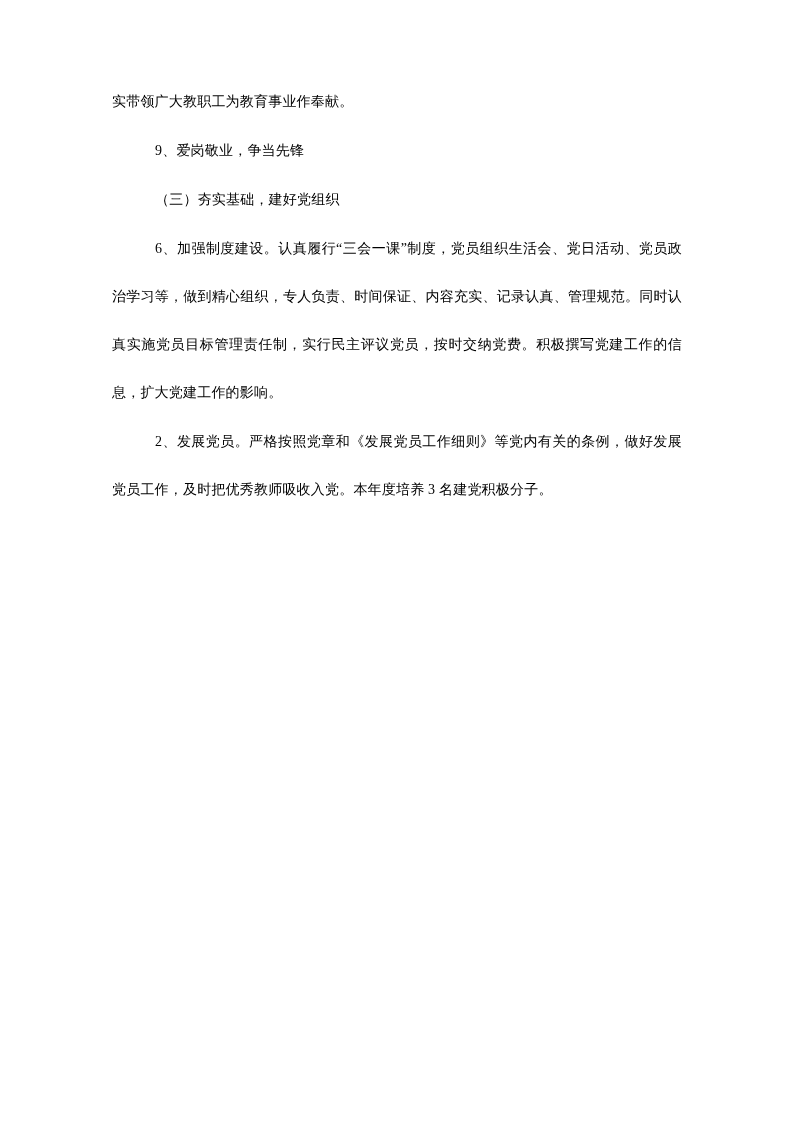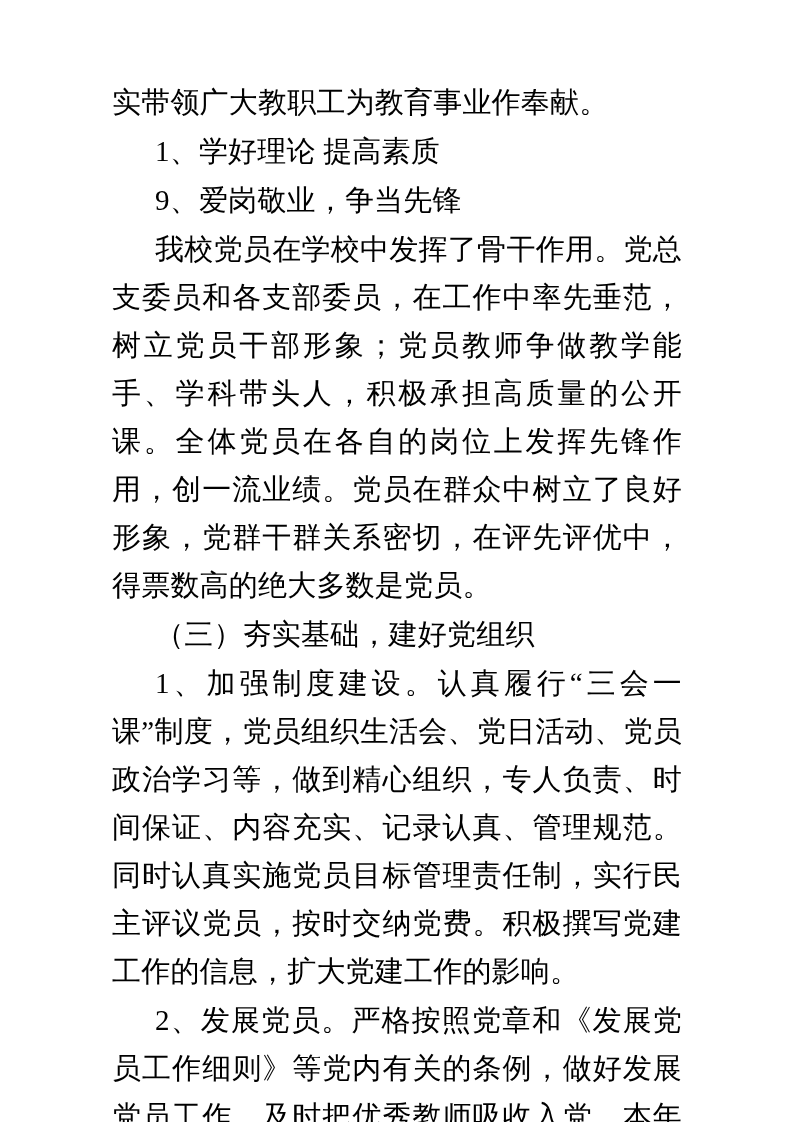--- a/index.html
+++ b/index.html
@@ -22,40 +22,38 @@
     box-sizing: border-box;
   }
   .content {
     position: absolute;
     left: 112px;
     top: 78px;
     width: 570px;
   }
   .para {
     margin: 0 0 1px 0;
-    font-size: 29px;
+    font-size: 14px;
     line-height: 48px;
     text-align: justify;
     text-justify: inter-ideograph;
     letter-spacing: 0.2px;
     word-break: break-all;
   }
   .indent2 {
     text-indent: 43px;
   }
   .noindent {
     text-indent: 0;
   }
 </style>
 </head>
 <body>
 
 <div class="page">
   <div class="content">
     <p class="para noindent">实带领广大教职工为教育事业作奉献。</p>
-    <p class="para indent2">1、学好理论 提高素质</p>
     <p class="para indent2">9、爱岗敬业，争当先锋</p>
-    <p class="para indent2">我校党员在学校中发挥了骨干作用。党总支委员和各支部委员，在工作中率先垂范，树立党员干部形象；党员教师争做教学能手、学科带头人，积极承担高质量的公开课。全体党员在各自的岗位上发挥先锋作用，创一流业绩。党员在群众中树立了良好形象，党群干群关系密切，在评先评优中，得票数高的绝大多数是党员。</p>
     <p class="para indent2">（三）夯实基础，建好党组织</p>
-    <p class="para indent2">1、加强制度建设。认真履行“三会一课”制度，党员组织生活会、党日活动、党员政治学习等，做到精心组织，专人负责、时间保证、内容充实、记录认真、管理规范。同时认真实施党员目标管理责任制，实行民主评议党员，按时交纳党费。积极撰写党建工作的信息，扩大党建工作的影响。</p>
+    <p class="para indent2">6、加强制度建设。认真履行“三会一课”制度，党员组织生活会、党日活动、党员政治学习等，做到精心组织，专人负责、时间保证、内容充实、记录认真、管理规范。同时认真实施党员目标管理责任制，实行民主评议党员，按时交纳党费。积极撰写党建工作的信息，扩大党建工作的影响。</p>
     <p class="para indent2">2、发展党员。严格按照党章和《发展党员工作细则》等党内有关的条例，做好发展党员工作，及时把优秀教师吸收入党。本年度培养 3 名建党积极分子。</p>
   </div>
 </div>
 
 </body></html>

